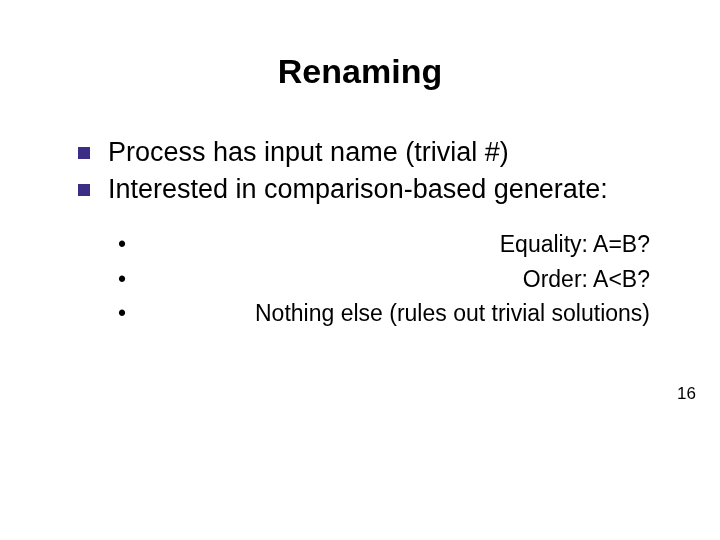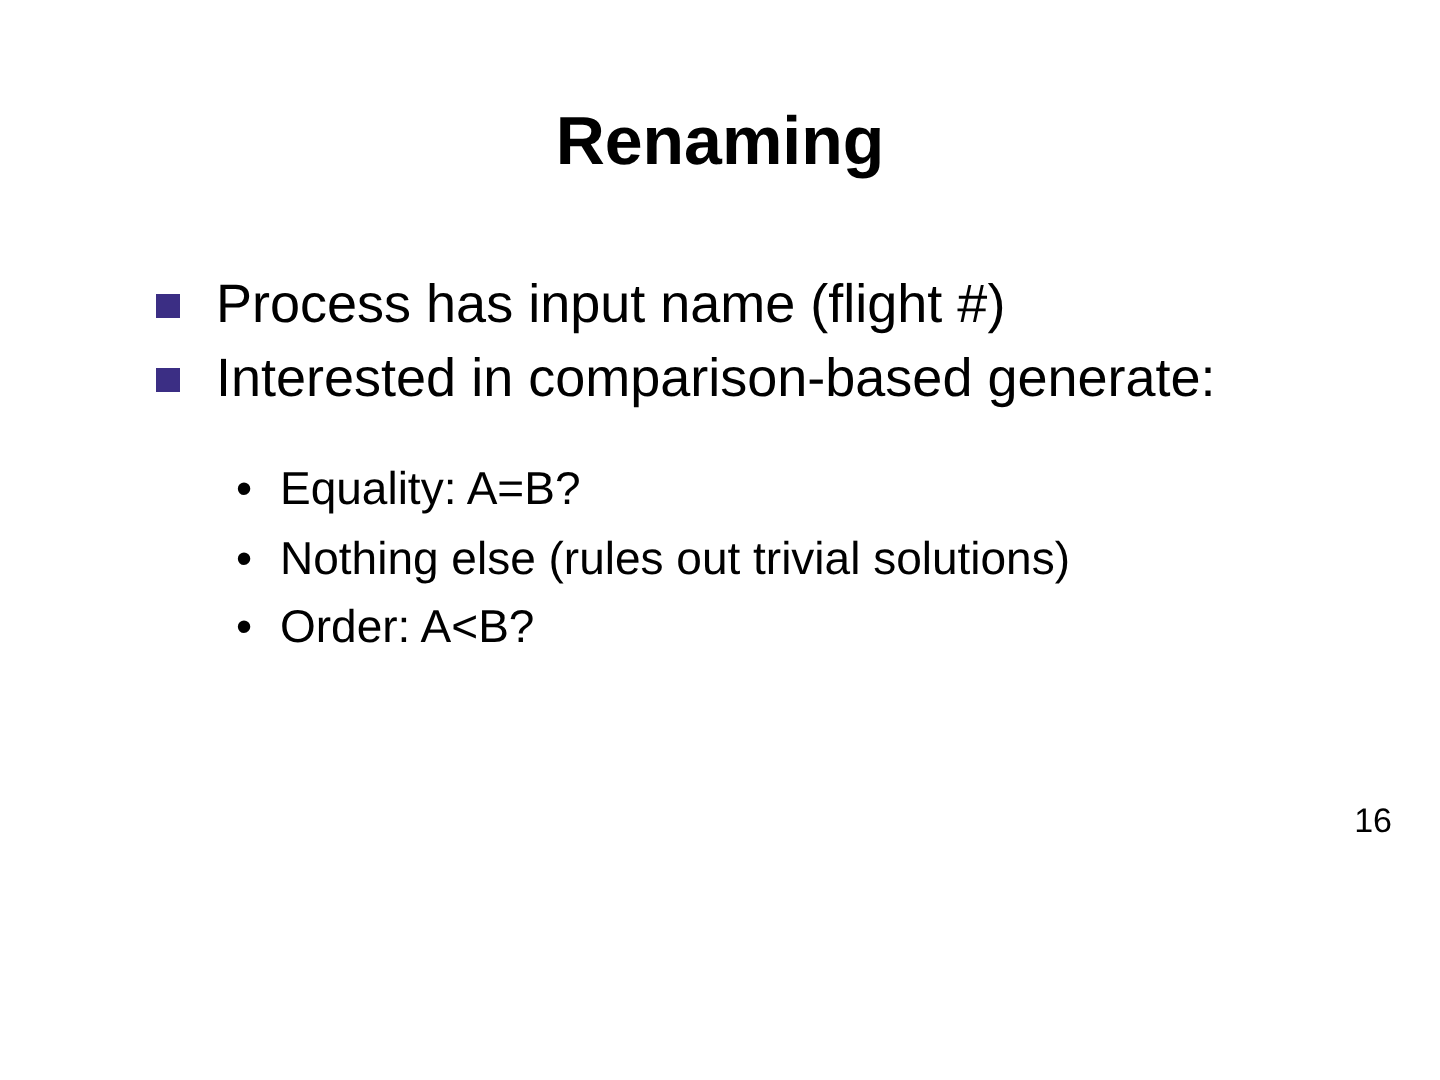--- a/index.html
+++ b/index.html
@@ -3,50 +3,50 @@
 <meta charset="utf-8">
 <style>
   * { margin: 0; padding: 0; box-sizing: border-box; }
   html, body { width: 720px; height: 540px; background: #fff; font-family: Arial, Helvetica, sans-serif; color: #000; }
   .slide { position: relative; width: 720px; height: 428px; padding: 48px 70px 0 70px; }
   .title { text-align: center; font-weight: bold; font-size: 34px; margin-top: 4px; margin-bottom: 44px; }
   ul.main { list-style: none; padding-left: 8px; }
   ul.main > li { position: relative; font-size: 27px; line-height: 1.28; padding-left: 30px; margin-bottom: 2px; }
   ul.main > li .bullet { position: absolute; left: 0; top: 0.46em; width: 12px; height: 12px; background: #3b2e84; }
   ul.sub { list-style: none; padding-left: 48px; margin-top: 22px; }
-  ul.sub > li { position: relative; font-size: 23px; line-height: 1.42; padding-left: 22px; margin-bottom: 2px; }
+  ul.sub > li { position: relative; font-size: 23px; line-height: 1.42; padding-left: 22px; margin-bottom: 2px; text-align: right; }
   ul.sub > li::before { content: "•"; position: absolute; left: 0; top: 0; color: #000; font-size: 23px; }
-  .page-num { position: absolute; right: 24px; bottom: 7px; font-size: 17px; color: #000; }
+  .page-num { position: absolute; right: 24px; bottom: 24px; font-size: 17px; color: #000; }
 </style>
 </head>
 <body>
 
 <div class="slide">
   <h1 class="title">Renaming</h1>
 
   <ul class="main">
     <li>
       <span class="bullet"></span>
-      <span>Process has input name (flight #)</span>
+      <span>Process has input name (trivial #)</span>
     </li>
     <li>
       <span class="bullet"></span>
     </li>
     <li>
       <span class="bullet"></span>
       <span>Interested in comparison-based generate:</span>
     </li>
   </ul>
 
   <ul class="sub">
     <li>
       <span>Equality: A=B?</span>
     </li>
     <li>
-      <span>Nothing else (rules out trivial solutions)</span>
+      <span>Order: A&lt;B?</span>
     </li>
     <li>
-      <span>Order: A&lt;B?</span>
+      <span>Nothing else (rules out trivial solutions)</span>
     </li>
   </ul>
 
   <div class="page-num">16</div>
 </div>
 
 </body></html>

